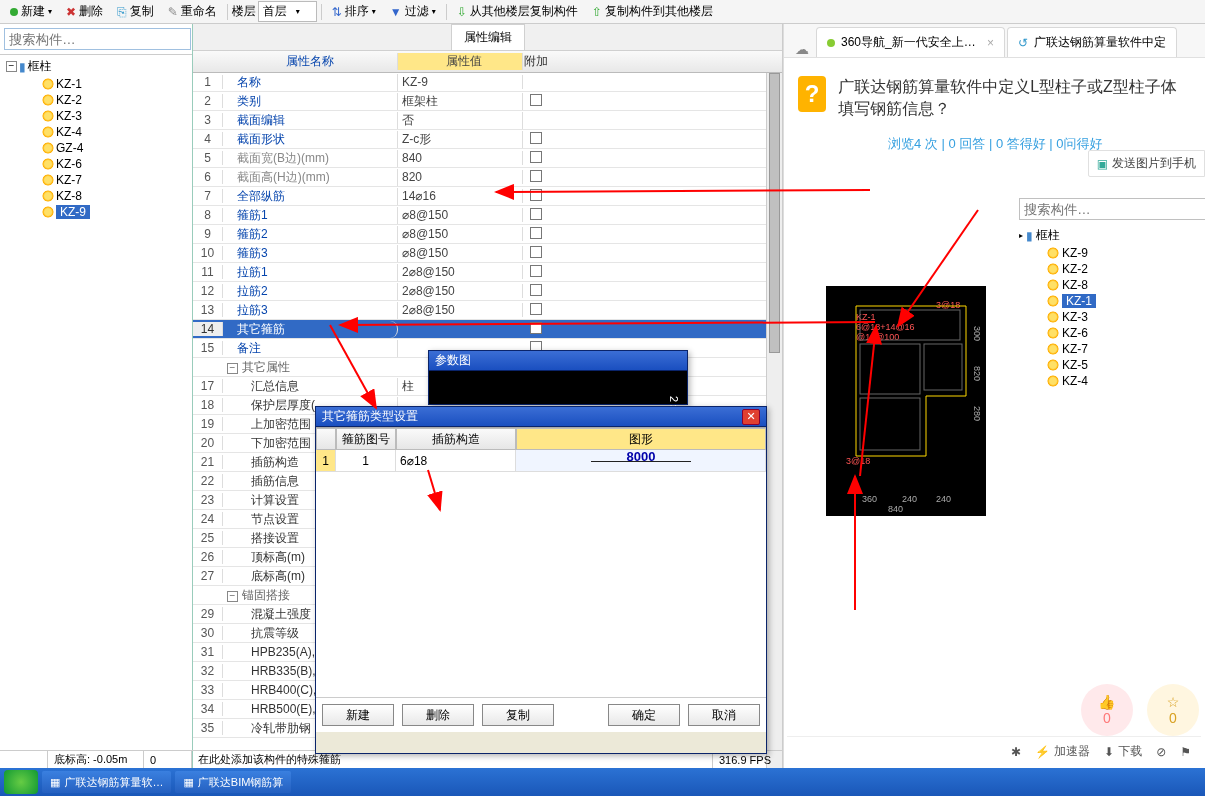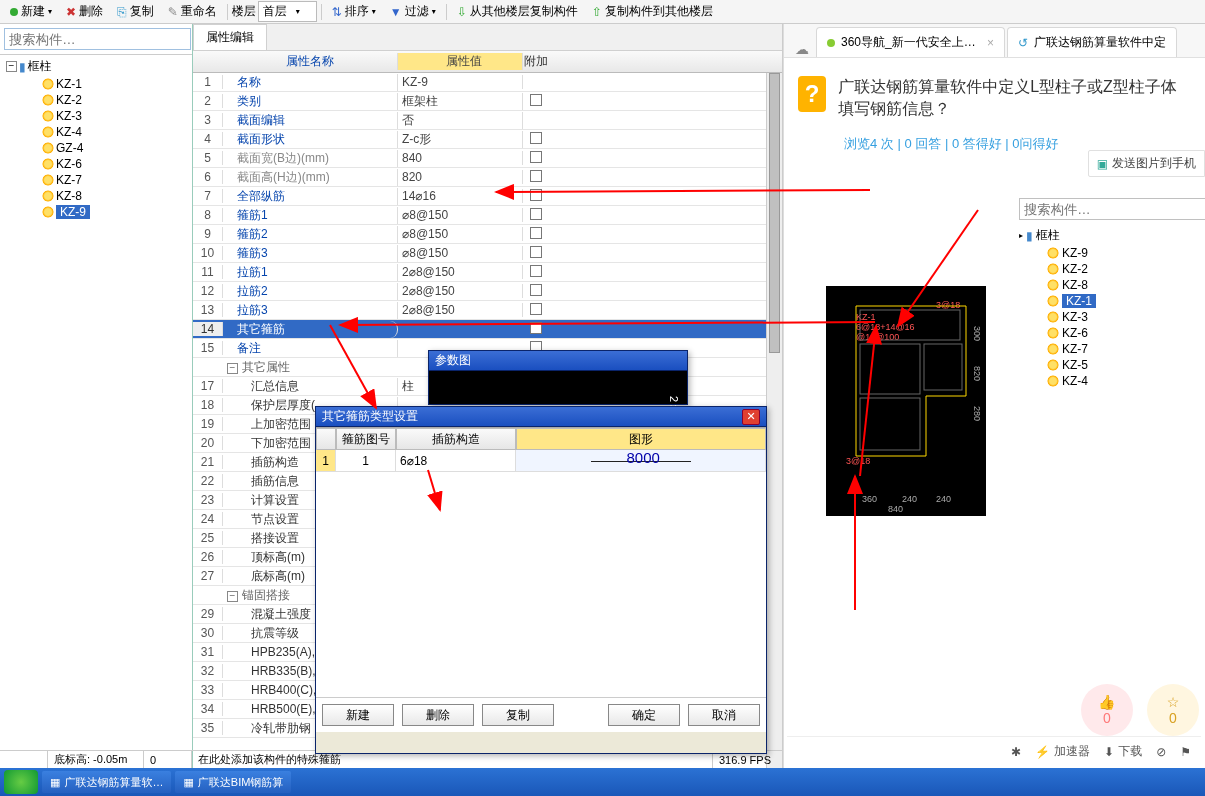--- a/index.html
+++ b/index.html
@@ -16,21 +16,21 @@
   .search-input { flex: 1; height: 22px; border: 1px solid #a0c0e0; padding: 0 4px; }
   .search-btn { width: 22px; height: 22px; border: 1px solid #a0c0e0; background: #f0f0f0; cursor: pointer; display: flex; align-items: center; justify-content: center; color: #57a; }
 
   .tree { flex: 1; overflow: auto; padding: 2px; }
   .tree-node { padding: 1px 0 1px 4px; display: flex; align-items: center; gap: 2px; cursor: pointer; white-space: nowrap; }
   .tree-child { padding-left: 40px; }
   .tree-toggle { width: 11px; height: 11px; border: 1px solid #888; text-align: center; line-height: 8px; font-size: 10px; background: #fff; }
   .tree-sel { background: #316ac5; color: #fff; padding: 0 4px; }
 
   .mid-pane { flex: 1; display: flex; flex-direction: column; border-right: 1px solid #ccc; }
-  .tab-strip { display: flex; border-bottom: 1px solid #d0d0d0; background: #f0f0f0; }
+  .tab-strip { display: flex; border-bottom: 1px solid #d0d0d0; background: #f0f0f0; justify-content: center; }
   .tab { padding: 4px 12px; border: 1px solid #d0d0d0; border-bottom: none; background: #fff; margin-right: -1px; cursor: pointer; }
 
   .prop-grid { flex: 1; overflow: auto; position: relative; }
   .prop-row { display: flex; border-bottom: 1px solid #e5e5e5; height: 19px; align-items: center; }
   .prop-head { background: linear-gradient(#fafafa,#e8e8e8); font-weight: normal; color: #333; border-bottom: 1px solid #bbb; height: 22px; }
   .cell-num { width: 30px; text-align: center; border-right: 1px solid #ddd; color: #555; }
   .cell-name { width: 175px; border-right: 1px solid #ddd; padding-left: 14px; color: #0645ad; }
   .cell-name.gray { color: #888; }
   .cell-val { width: 125px; border-right: 1px solid #ddd; padding-left: 4px; color: #444; }
   .cell-ext { width: 26px; text-align: center; }
@@ -48,21 +48,21 @@
 
   .right-pane { width: 422px; display: flex; flex-direction: column; background: #fff; border-left: 1px solid #ddd; }
   .browser-tabs { display: flex; height: 34px; background: #f7f7f7; border-bottom: 1px solid #e0e0e0; align-items: flex-end; padding-left: 6px; gap: 2px; }
   .cloud-ic { width: 24px; text-align: center; color: #888; font-size: 14px; }
   .btab { display: flex; align-items: center; gap: 6px; padding: 6px 10px; border: 1px solid #d8d8d8; border-bottom: none; border-radius: 4px 4px 0 0; background: #fff; font-size: 12px; max-width: 200px; }
   .btab .bt-close { color: #aaa; cursor: pointer; }
 
   .q-box { display: flex; gap: 12px; padding: 18px 14px 10px; }
   .q-icon { width: 36px; height: 36px; background: #ffb300; border-radius: 4px; color: #fff; font-size: 24px; font-weight: bold; text-align: center; line-height: 36px; }
   .q-title { font-size: 16px; color: #333; line-height: 1.4; }
-  .q-stats { padding: 4px 18px 12px 60px; color: #36a0e0; font-size: 13px; }
+  .q-stats { padding: 4px 18px 12px 60px; color: #36a0e0; font-size: 13px; margin-left: 44px; }
   .send-pic { position: absolute; right: 0; top: 150px; background: #fff; border: 1px solid #e0e0e0; padding: 4px 8px; font-size: 12px; color: #444; display: flex; gap: 4px; align-items: center; border-radius: 2px 0 0 2px; }
 
   .r-search { display: flex; margin: 4px 8px; }
   .r-search input { flex: 1; height: 22px; border: 1px solid #c0c0c0; padding: 0 4px; }
 
   .r-tree { padding: 2px 8px; }
   .r-tree .node { display: flex; align-items: center; gap: 3px; padding: 1px 0; cursor: pointer; }
   .r-tree .child { padding-left: 28px; }
   .r-tree .sel { background: #316ac5; color: #fff; padding: 0 4px; }
 
@@ -96,21 +96,21 @@
   .sd-head .h3 { width: 120px; }
   .sd-head .h4 { flex: 1; background: #ffe788; }
   .sd-row { display: flex; height: 22px; align-items: center; }
   .sd-row .c { border-right: 1px solid #ddd; border-bottom: 1px solid #ddd; height: 100%; display: flex; align-items: center; padding: 0 4px; }
   .sd-row .c1 { width: 20px; background: #ffe788; justify-content: center; }
   .sd-row .c2 { width: 60px; justify-content: center; }
   .sd-row .c3 { width: 120px; }
   .sd-row .c4 { flex: 1; justify-content: center; position: relative; background: #f0f5ff; }
   .shape { position: relative; width: 100px; height: 12px; }
   .shape .line { position: absolute; top: 6px; left: 0; width: 100px; height: 1px; background: #222; }
-  .shape .lbl { position: absolute; top: -6px; left: 36px; font-size: 15px; color: #00a; }
+  .shape .lbl { position: absolute; top: -6px; left: 36px; font-size: 13px; color: #00a; font-weight: bold; }
   .sd-btns { padding: 6px; display: flex; gap: 8px; justify-content: flex-start; border-top: 1px solid #ccc; margin-top: auto; }
   .sd-btns .right { margin-left: auto; display: flex; gap: 8px; }
   .winbtn { width: 72px; height: 22px; border: 1px solid #888; background: linear-gradient(#fff,#e8e8e8); cursor: pointer; font-size: 12px; }
 
   
   #arrows { position: absolute; top: 0; left: 0; pointer-events: none; z-index: 50; }
 
   .vscroll { position: absolute; right: 0; top: 22px; bottom: 0; width: 16px; background: #eee; border-left: 1px solid #ccc; }
   .vscroll .thumb { position: absolute; left: 2px; width: 11px; background: #c0c0c0; border: 1px solid #999; }
 

